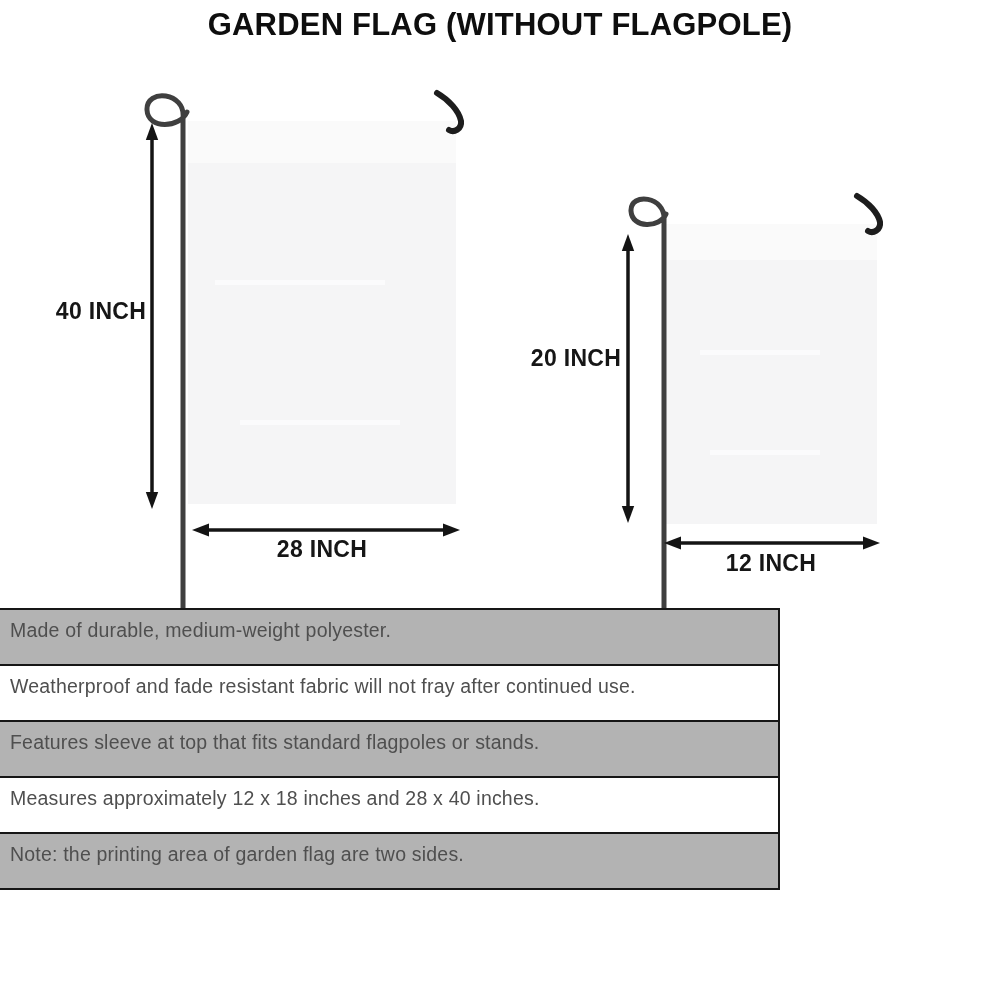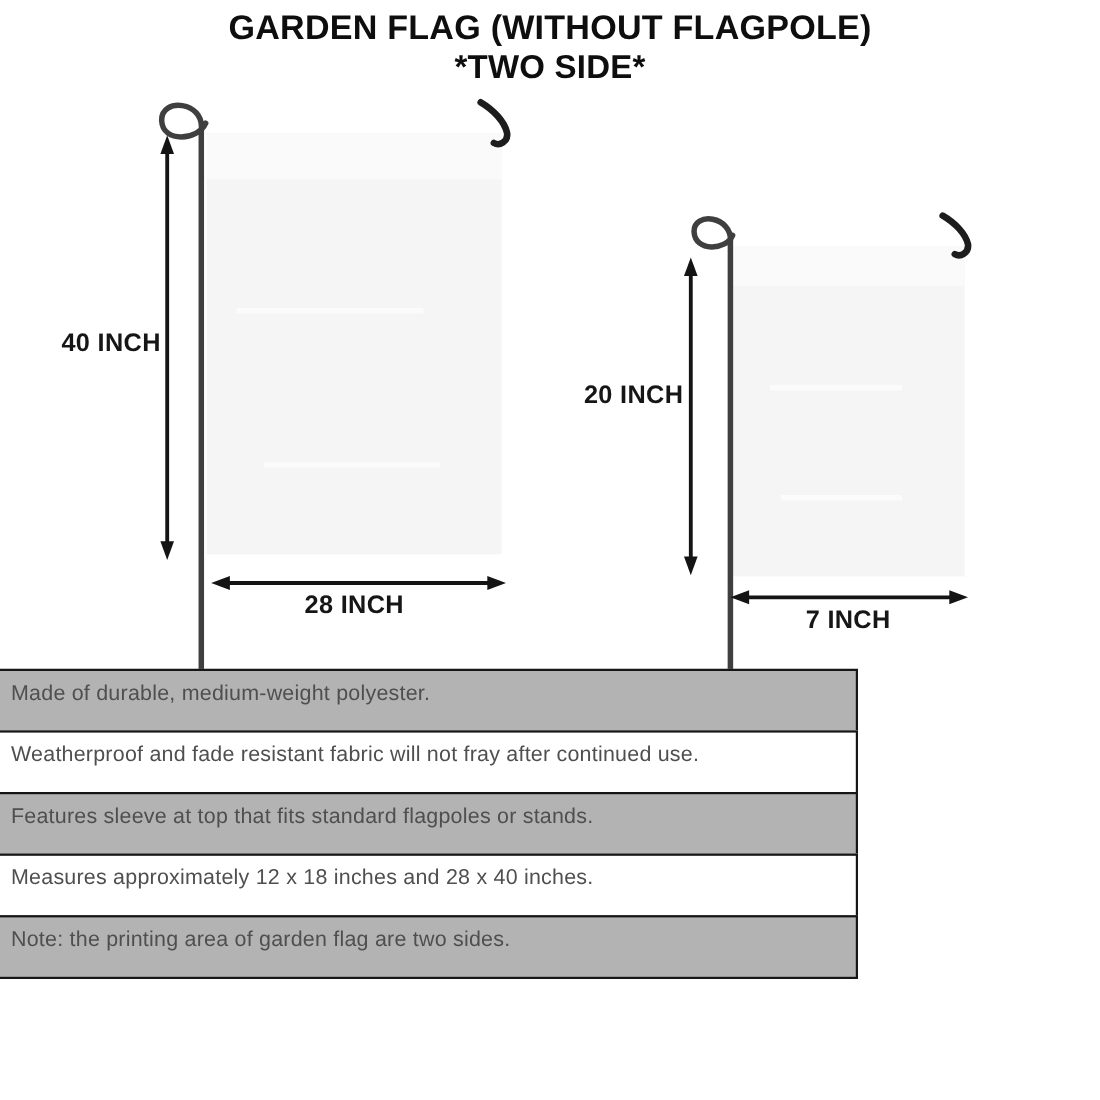--- a/index.html
+++ b/index.html
@@ -56,21 +56,20 @@
   .feature-row + .feature-row { margin-top: -2px; }
   .feature-row.gray  { background: var(--row-gray, #b3b3b3); }
   .feature-row.white { background: #ffffff; }
 </style>
 </head>
 <body>
 
 <div class="canvas">
 
   <div class="title-line title-main">GARDEN FLAG (WITHOUT FLAGPOLE)</div>
-  <div class="title-line title-sub">*TWO SIDE*</div>
 
   <svg class="diagram-svg" width="1000" height="1000" viewBox="0 0 1000 1000">
 
     <g>
       <rect x="188" y="121" width="268" height="383" fill="#f5f5f6"></rect>
       <rect x="188" y="121" width="268" height="42" fill="#fafafa"></rect>
       <rect x="215" y="280" width="170" height="5" fill="#fbfbfc"></rect>
       <rect x="240" y="420" width="160" height="5" fill="#fbfbfc"></rect>
       <path d="M 183 608 L 183 118 C 186 92 146 88 147 110 C 148 130 180 128 187 112" fill="none" stroke="#3f3f3f" stroke-width="5" stroke-linecap="round"></path>
       <path d="M 437 93 C 449 100 459 111 461 121 C 462 129 454 133 449 130" fill="none" stroke="#1d1d1d" stroke-width="6" stroke-linecap="round"></path>
@@ -106,21 +105,21 @@
         <line x1="680" y1="543" x2="864" y2="543" stroke="#141414" stroke-width="3.5"></line>
         <polygon points="664,543 681,536.6 681,549.4" fill="#141414"></polygon>
         <polygon points="880,543 863,536.6 863,549.4" fill="#141414"></polygon>
       </g>
     </g>
   </svg>
 
   <div class="dim-label lbl-h-large">40 INCH</div>
   <div class="dim-label lbl-w-large">28 INCH</div>
   <div class="dim-label lbl-h-small">20 INCH</div>
-  <div class="dim-label lbl-w-small">7 INCH</div>
+  <div class="dim-label lbl-w-small">12 INCH</div>
 
   <div class="features">
     <div class="feature-row gray">Made of durable, medium-weight polyester.</div>
     <div class="feature-row white">Weatherproof and fade resistant fabric will not fray after continued use.</div>
     <div class="feature-row gray">Features sleeve at top that fits standard flagpoles or stands.</div>
     <div class="feature-row white">Measures approximately 12 x 18 inches and 28 x 40 inches.</div>
     <div class="feature-row gray">Note: the printing area of garden flag are two sides.</div>
   </div>
 
 </div>

